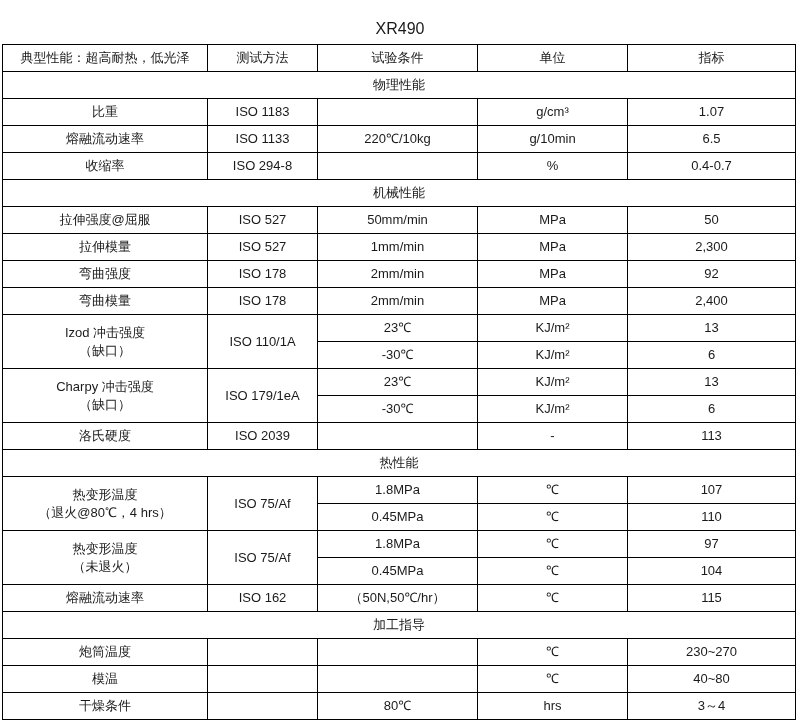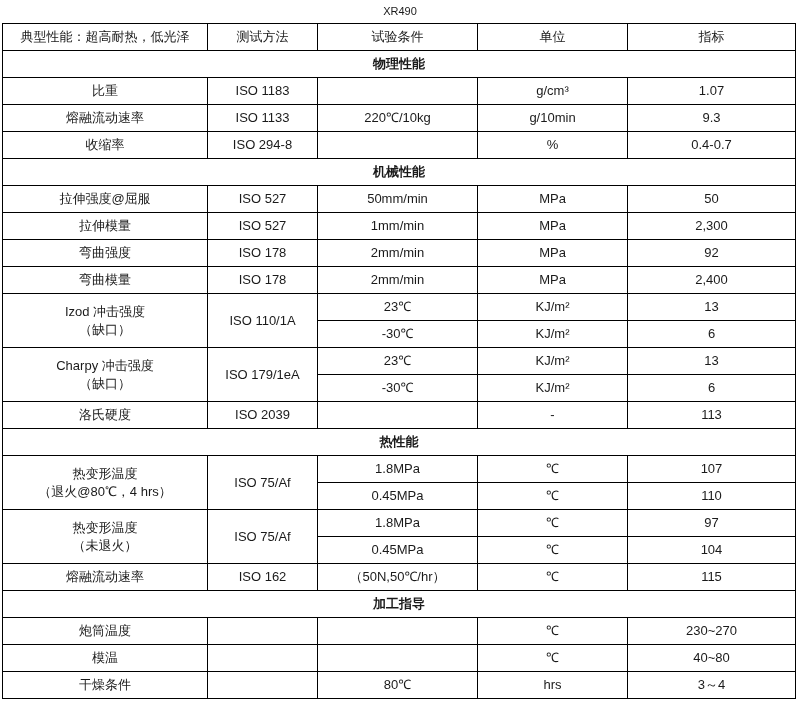--- a/index.html
+++ b/index.html
@@ -14,22 +14,22 @@
     color: #1a1a1a;
     font-size: 13px;
     overflow: hidden;
   }
   .page {
     width: 800px;
     box-sizing: border-box;
   }
   .doc-title {
     text-align: center;
-    font-size: 11px;
-    padding: 5px 0 6px 0;
+    font-size: 16px;
+    padding: 20px 0 6px 0;
     color: #1a1a1a;
   }
   table.spec {
     border-collapse: collapse;
     width: 647px;
     margin: 0 0 0 2px;
     table-layout: fixed;
   }
   table.spec td {
     border: 1px solid #000000;
@@ -39,21 +39,21 @@
     font-size: 13px;
     line-height: 1.35;
     height: 18px;
   }
   td.head {
     font-size: 13px;
     padding: 5px 4px;
   }
   td.section {
     text-align: left;
-    font-weight: bold;
+    font-weight: normal;
     padding-left: 6px;
     font-size: 13px;
   }
   .tall {
     height: 36px;
   }
   .c0 { width: 205px; }
   .c1 { width: 110px; }
   .c2 { width: 160px; }
   .c3 { width: 150px; }
@@ -92,21 +92,21 @@
         <td>ISO 1183</td>
         <td></td>
         <td>g/cm³</td>
         <td>1.07</td>
       </tr>
       <tr>
         <td>熔融流动速率</td>
         <td>ISO 1133</td>
         <td>220℃/10kg</td>
         <td>g/10min</td>
-        <td>9.3</td>
+        <td>6.5</td>
       </tr>
       <tr>
         <td>收缩率</td>
         <td>ISO 294-8</td>
         <td></td>
         <td>%</td>
         <td>0.4-0.7</td>
       </tr>
 
       <tr>

